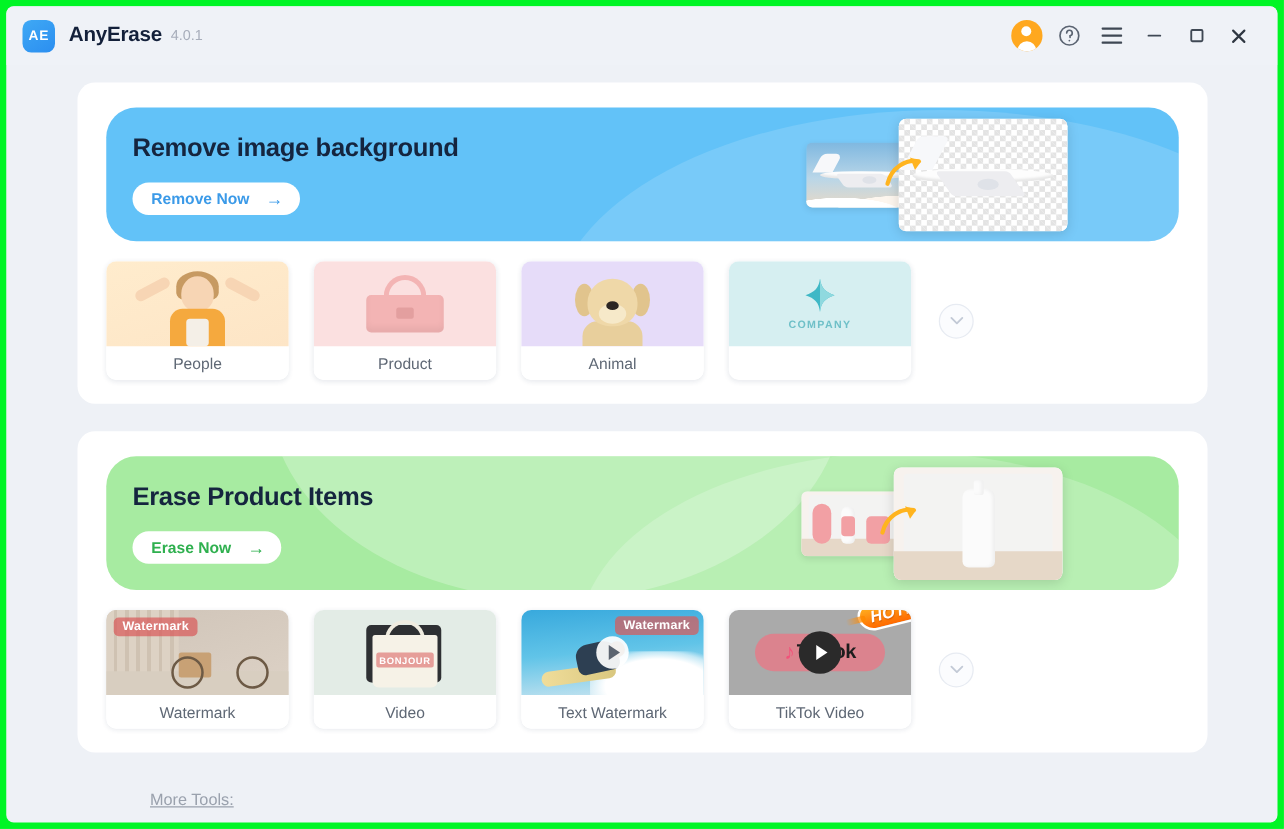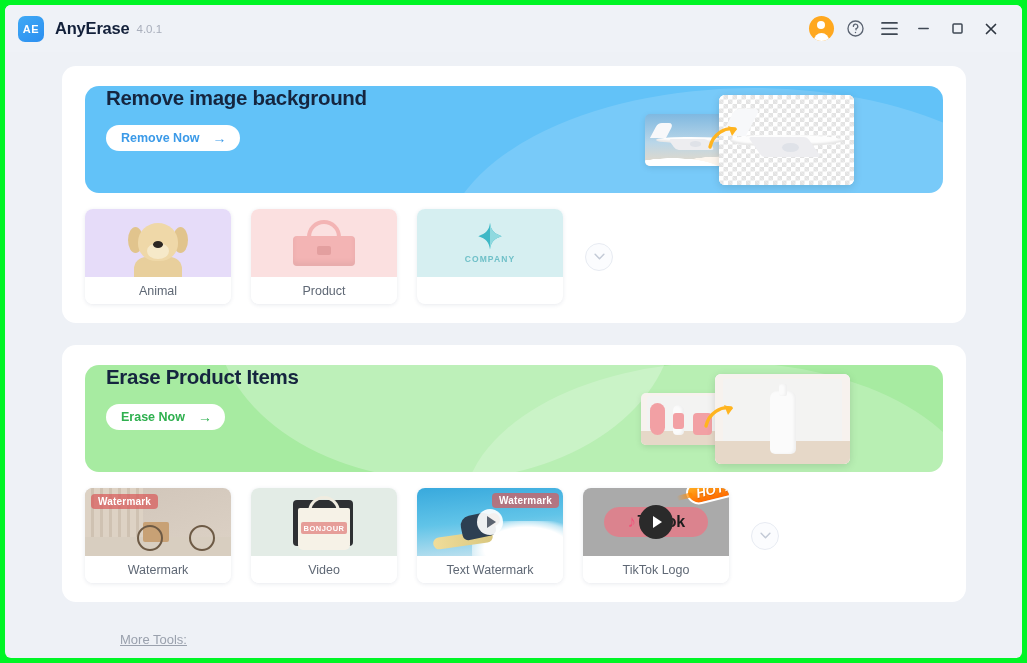--- a/index.html
+++ b/index.html
@@ -64,22 +64,22 @@
   }
   .panel {
     background:#ffffff;
     border-radius:14px;
     padding:20px 23px 19px 23px;
     margin-bottom:22px;
   }
 
   
   .banner {
-    height:107px; border-radius:14px; position:relative; overflow:hidden;
-    display:flex; align-items:flex-start;
+    height:107px; border-radius:24px; position:relative; overflow:hidden;
+    display:flex; align-items:center;
   }
   .banner.blue { background:#62c2f8; }
   .banner.green{ background:#a7eba1; }
   .banner .swoosh {
     position:absolute; border-radius:50%; pointer-events:none;
   }
   .banner.blue .swoosh{
     width:620px; height:330px; right:-120px; bottom:-225px;
     background:rgba(255,255,255,.14);
   }
@@ -408,40 +408,51 @@
           <svg class="arrow-curve" width="34" height="26" viewBox="0 0 34 26" fill="none">
             <path d="M3 23C6 10 18 3 28 5" stroke="#ffb41f" stroke-width="3.4" stroke-linecap="round"></path>
             <path d="M21 2l9 3-5 7z" fill="#ffb41f"></path>
           </svg>
         </div>
       </div>
 
       <div class="cards-row">
         <div class="cards">
 
+          <div class="card">
+            <div class="thumb t-people">
+              <div class="girl-hair"></div>
+                <div class="girl-head"></div>
+              <div class="girl-arm-l"></div>
+                <div class="girl-arm-r"></div>
+              <div class="girl-body"></div>
+                <div class="girl-strap"></div>
+            </div>
+            <div class="label">People</div>
+          </div>
+
+          <div class="card">
+            <div class="thumb t-product">
+              <div class="bag-handle"></div>
+                <div class="bag-body"></div>
+                <div class="bag-clasp"></div>
+            </div>
+            <div class="label">Product</div>
+          </div>
 
           <div class="card">
             <div class="thumb t-animal">
               <div class="dog-ear-l"></div>
                 <div class="dog-ear-r"></div>
               <div class="dog-body"></div>
                 <div class="dog-head"></div>
               <div class="dog-snout"></div>
                 <div class="dog-nose"></div>
             </div>
             <div class="label">Animal</div>
-          </div>
-
-          <div class="card">
-            <div class="thumb t-product">
-              <div class="bag-handle"></div>
-                <div class="bag-body"></div>
-                <div class="bag-clasp"></div>
-            </div>
-            <div class="label">Product</div>
           </div>
 
           <div class="card">
             <div class="thumb t-logo">
               <svg width="34" height="30" viewBox="0 0 40 36">
                 <path d="M20 1c1 9 5 13 14 16-9 3-13 7-14 16-1-9-5-13-14-16C15 14 19 10 20 1z" fill="#3fb8c6"></path>
                 <path d="M20 1c1 9 5 13 14 16-9 3-13 7-14 16z" fill="#8fd9df"></path>
               </svg>
               <div class="logo-word">COMPANY</div>
             </div>
@@ -537,21 +548,21 @@
 
           <div class="card">
             <div class="thumb t-tiktok">
               <div class="tt-pill">
                 <span class="tt-note">♪</span>
                 <span>TikTok</span>
               </div>
               <div class="play-btn dark"></div>
               <div class="hot-badge">HOT!</div>
             </div>
-            <div class="label">TikTok Logo</div>
+            <div class="label">TikTok Video</div>
           </div>
         </div>
 
         <div class="chev-wrap">
           <div class="chev">
             <svg width="11" height="7" viewBox="0 0 12 8" fill="none" stroke="#c3cad6" stroke-width="1.7" stroke-linecap="round" stroke-linejoin="round">
               <path d="M1 1.5L6 6.5L11 1.5"></path>
             </svg>
           </div>
         </div>

